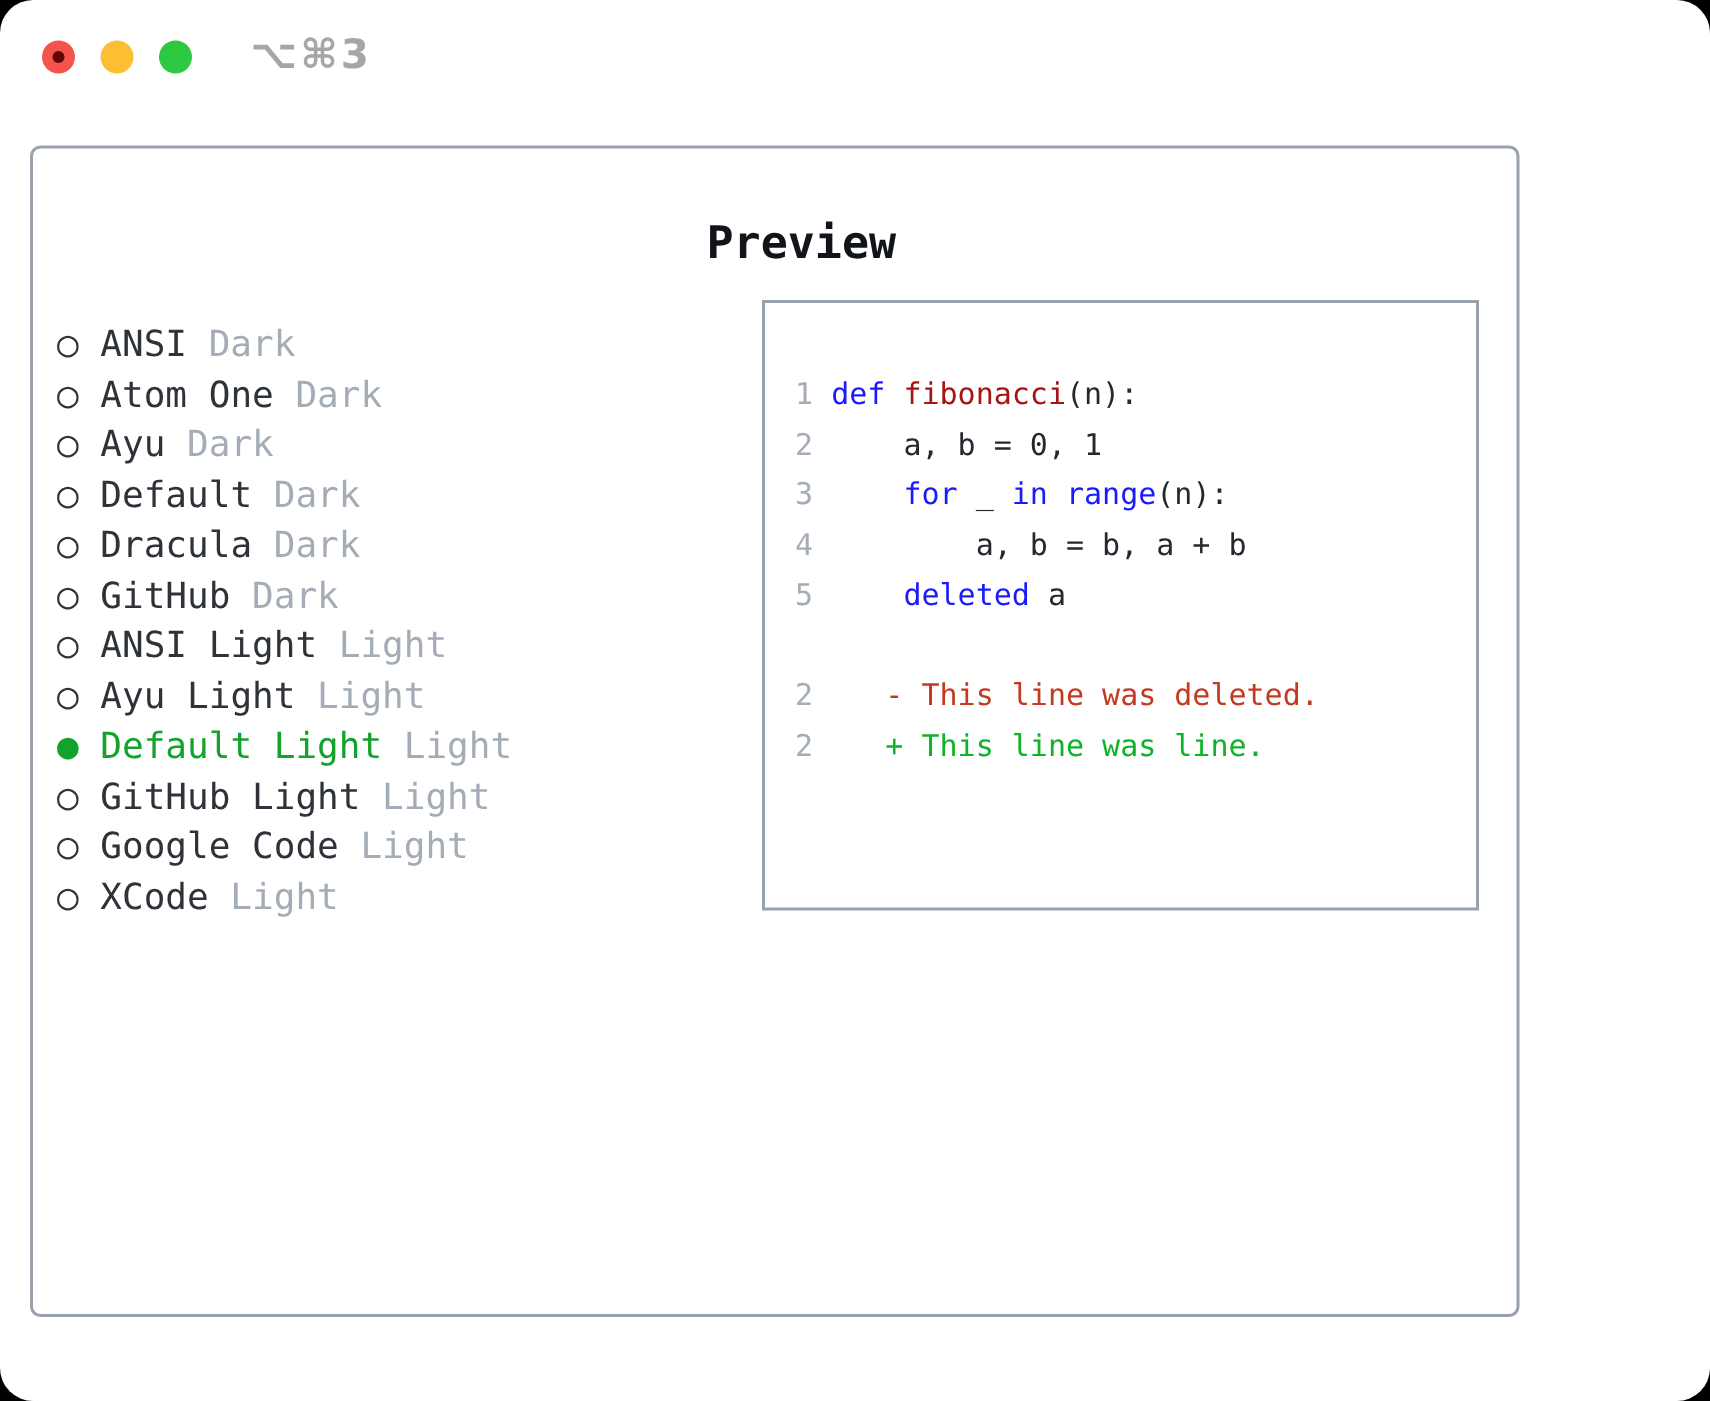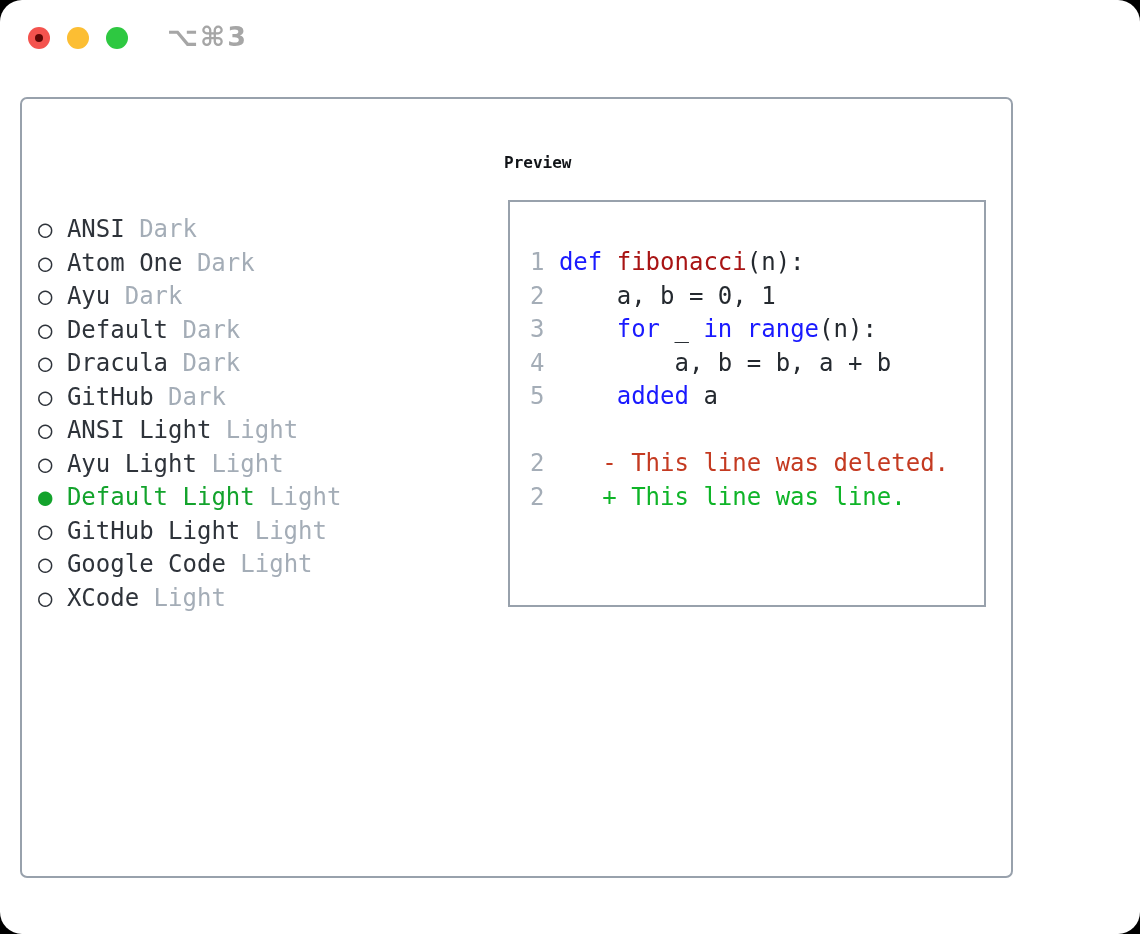--- a/index.html
+++ b/index.html
@@ -26,25 +26,25 @@
           white-space:pre;color:var(--text_dark)}
   .row{height:33.5px}
   .prefix,.title{font-weight:bold;color:var(--title_black)}
   .label{margin-left:1ch}
   .variant{color:var(--muted);margin-left:1ch}
   .marker{color:var(--text_dark)}
   .marker.sel,.name.sel{color:var(--selected_green)}
   .apply-title{margin-left:2ch;color:var(--title_black)}
 
   
-  .preview-title{position:absolute;left:482px;top:47px;font-size:16px;line-height:33.5px;
+  .preview-title{position:absolute;left:449px;top:47px;font-size:30px;line-height:33.5px;
           font-weight:bold;color:var(--title_black)}
   .preview-box{position:absolute;left:486px;top:101px;width:474px;height:403px;
           border:2px solid var(--border);background:#fff;box-sizing:content-box}
-  .pbody{padding:44px 0 0 20px;font-size:24px}
+  .pbody{padding:44px 0 0 20px;font-size:20px}
   .pline{height:33.5px;line-height:33.5px;white-space:pre}
   .seg-num{color:var(--muted)}
   .seg-keyword{color:var(--keyword_blue)}
   .seg-function{color:var(--function_red)}
   .seg-plain{color:var(--code_plain)}
   .seg-context{color:var(--context_gray)}
   .seg-deleted{color:var(--deleted_red)}
   .seg-added{color:var(--added_green)}
 </style>
 </head>
@@ -69,21 +69,21 @@
       
     </div>
 
     <div class="preview-title">Preview</div>
     <div class="preview-box">
       <div class="pbody">
           <div class="pline"><span class="seg-num">1 </span><span class="seg-keyword">def </span><span class="seg-function">fibonacci</span><span class="seg-plain">(n):</span></div>
           <div class="pline"><span class="seg-num">2 </span><span class="seg-plain">    a, b = 0, 1</span></div>
           <div class="pline"><span class="seg-num">3 </span><span class="seg-plain">    </span><span class="seg-keyword">for</span><span class="seg-plain"> _ </span><span class="seg-keyword">in</span><span class="seg-plain"> </span><span class="seg-keyword">range</span><span class="seg-plain">(n):</span></div>
           <div class="pline"><span class="seg-num">4 </span><span class="seg-plain">        a, b = b, a + b</span></div>
-          <div class="pline"><span class="seg-num">5 </span><span class="seg-plain">    </span><span class="seg-keyword">added</span><span class="seg-plain"> a</span></div>
+          <div class="pline"><span class="seg-num">5 </span><span class="seg-plain">    </span><span class="seg-keyword">deleted</span><span class="seg-plain"> a</span></div>
           <div class="pline"></div>
           <div class="pline"><span class="seg-num">2 </span><span class="seg-deleted">   - This line was deleted.</span></div>
           <div class="pline"><span class="seg-num">2 </span><span class="seg-added">   + This line was line.</span></div>
         </div>
     </div>
 
   </div>
 </div>
 
 </body></html>

